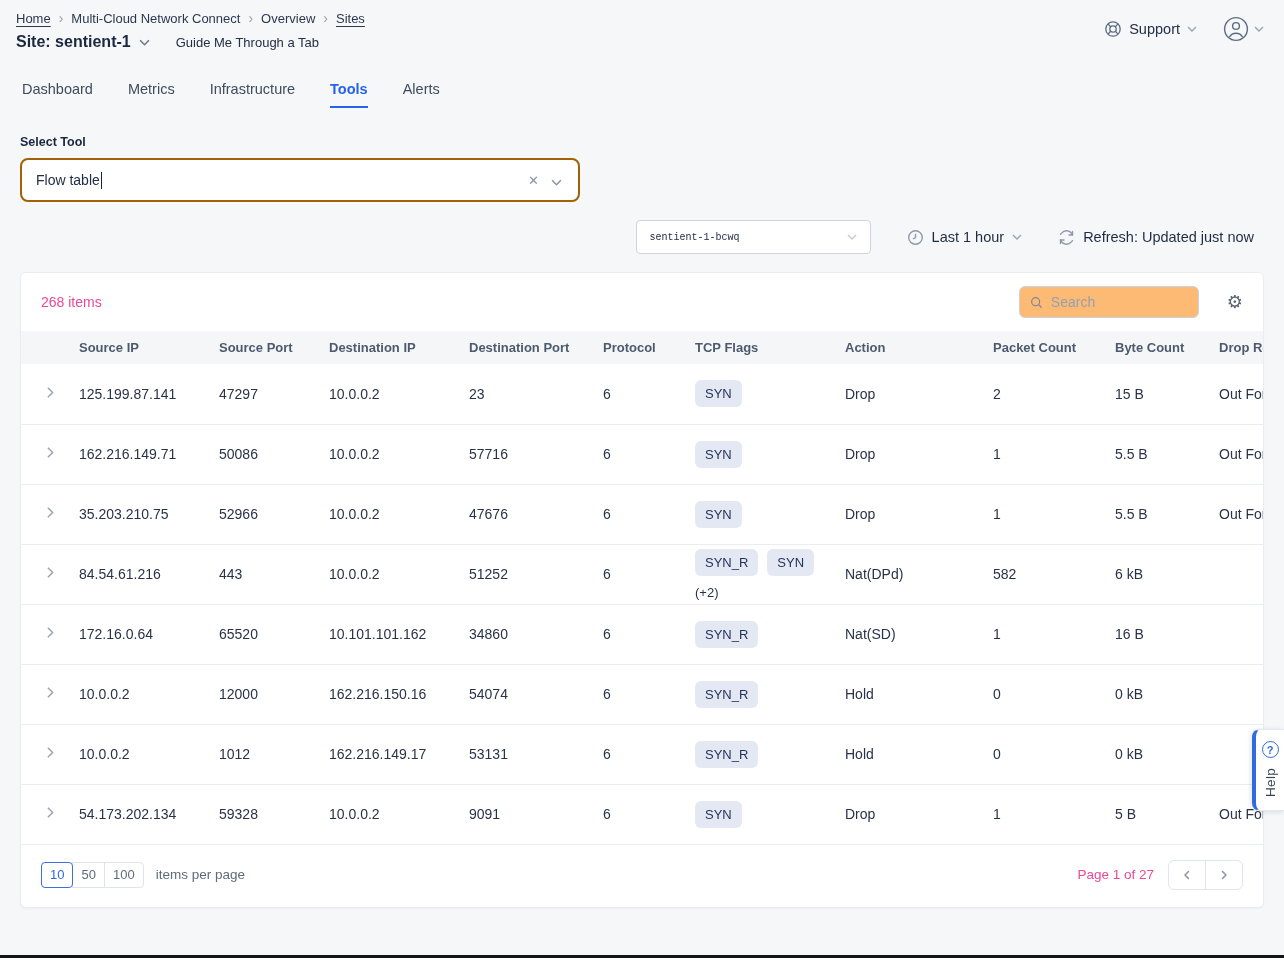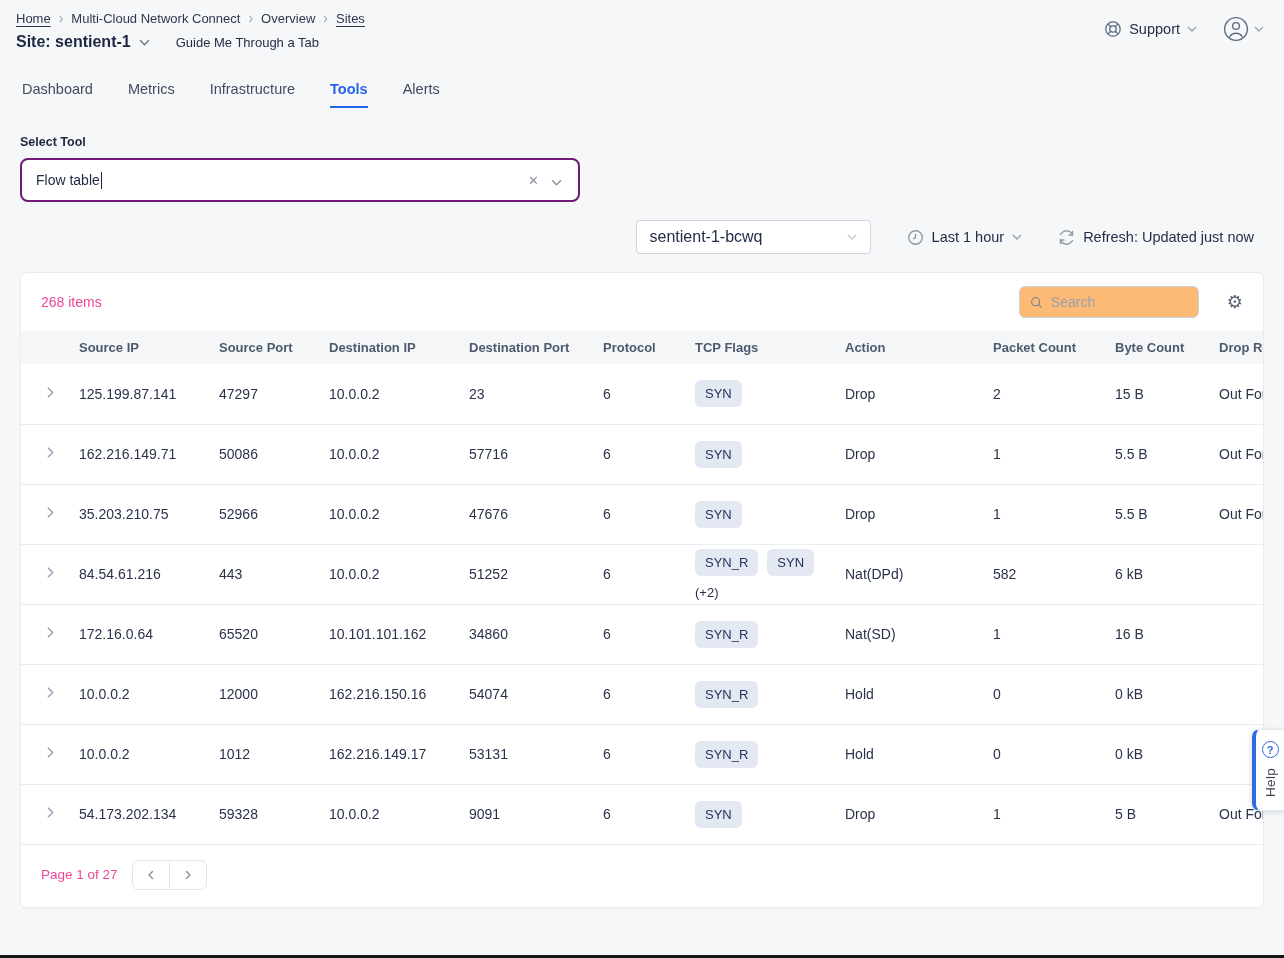--- a/index.html
+++ b/index.html
@@ -24,36 +24,36 @@
   .support { display:flex; align-items:center; gap:7px; font-size:14.5px; color:#232E47; cursor:pointer; }
   .avatar-wrap { display:flex; align-items:center; gap:5px; cursor:pointer; }
   
   .tab-bar { display:flex; gap:35px; padding:0 22px; margin-top:30px; }
   .tab { font-size:14.5px; color:#404B5F; padding-bottom:9px; cursor:pointer; border-bottom:2px solid transparent; }
   .tab.active { color:#2563EB; font-weight:700; border-bottom-color:#2563EB; }
   
   .tool-label { font-size:12.5px; font-weight:700; color:#1B2740; margin:27px 0 0 20px; }
   .tool-input {
     margin:9px 0 4px 20px; width:560px; height:44px;
-    border:2px solid #701a75; border-radius:8px; background:#fff;
+    border:2px solid #a16207; border-radius:8px; background:#fff;
     display:flex; align-items:center; padding:0 14px; cursor:text;
   }
   .tool-input .val { font-size:14px; color:#222E48; }
   .caret { display:inline-block; width:1px; height:17px; background:#17243D; margin-left:1px; animation: blink 1.1s steps(1) infinite; }
   @keyframes blink { 50% { opacity:0; } }
   .tool-input .spacer { flex:1; }
   .clear-x { font-size:13px; color:#8A93A3; padding:4px 6px; cursor:pointer; }
   .tool-chev { padding:4px 2px 2px 6px; cursor:pointer; }
   
   .toolbar { display:flex; align-items:center; justify-content:flex-end; gap:36px; margin:18px 30px 0 0; }
   .site-select {
     width:235px; height:34px; border:1px solid #CED5DF; border-radius:4px; background:#fff;
     display:flex; align-items:center; justify-content:space-between; padding:0 13px; cursor:pointer;
   }
-  .site-select .val { font-size:16px; color:#222E48; }
+  .site-select .val { font-size:10px; color:#222E48;font-family:Liberation Mono, monospace; }
   .ctl { display:flex; align-items:center; gap:8px; font-size:14.5px; color:#1F2B45; cursor:pointer; }
   
   .card {
     margin:18px 20px 0 20px; background:#fff; border:1px solid #E9EDF2; border-radius:6px;
     box-shadow:0 1px 2px rgba(25,35,60,.04); overflow:hidden;
   }
   .card-head { display:flex; align-items:center; justify-content:space-between; padding:13px 20px; }
   .items-count { font-size:14px; color:#ec4899; }
   .card-head-right { display:flex; align-items:center; gap:28px; }
   .search-box { display:flex; align-items:center; gap:8px; width:180px; height:32px; border:1px solid #C9D3DF; border-radius:6px; padding:0 10px; background:#fdba74; }
@@ -394,20 +394,28 @@
             </td>
             <td>Drop</td>
             <td>1</td>
             <td>5 B</td>
             <td>Out For</td>
           </tr>
         </tbody>
     </table>
   </div>
   <div class="card-foot">
+    <div class="foot-left">
+      <span class="psize-group">
+          <button class="psize active">10</button>
+          <button class="psize">50</button>
+          <button class="psize">100</button>
+        </span>
+      <span class="ipp-label">items per page</span>
+    </div>
     <div class="foot-right">
       <span class="page-label">Page 1 of 27</span>
       <span class="pager">
         <button>
           <svg width="12" height="12" viewBox="0 0 12 12" fill="none" stroke="#8A94A4" stroke-width="1.5" stroke-linecap="round" stroke-linejoin="round">
               <path d="M7.5 2.5L4 6l3.5 3.5"></path>
             </svg>
         </button>
         <button>
           <svg width="12" height="12" viewBox="0 0 12 12" fill="none" stroke="#8A94A4" stroke-width="1.5" stroke-linecap="round" stroke-linejoin="round">

